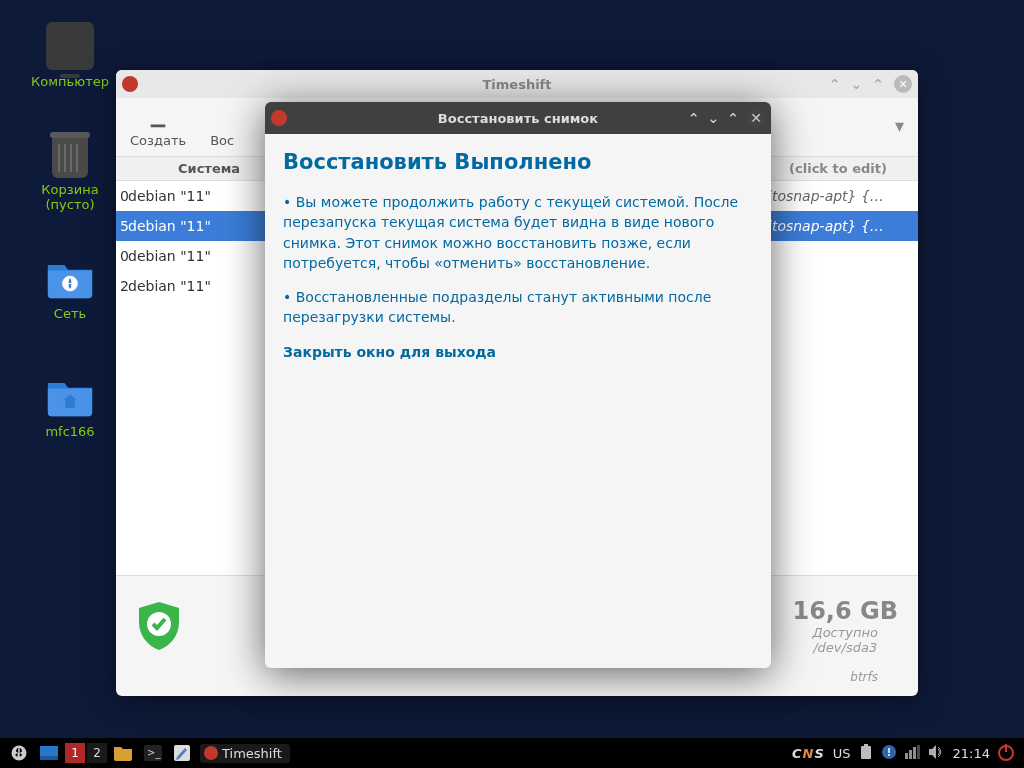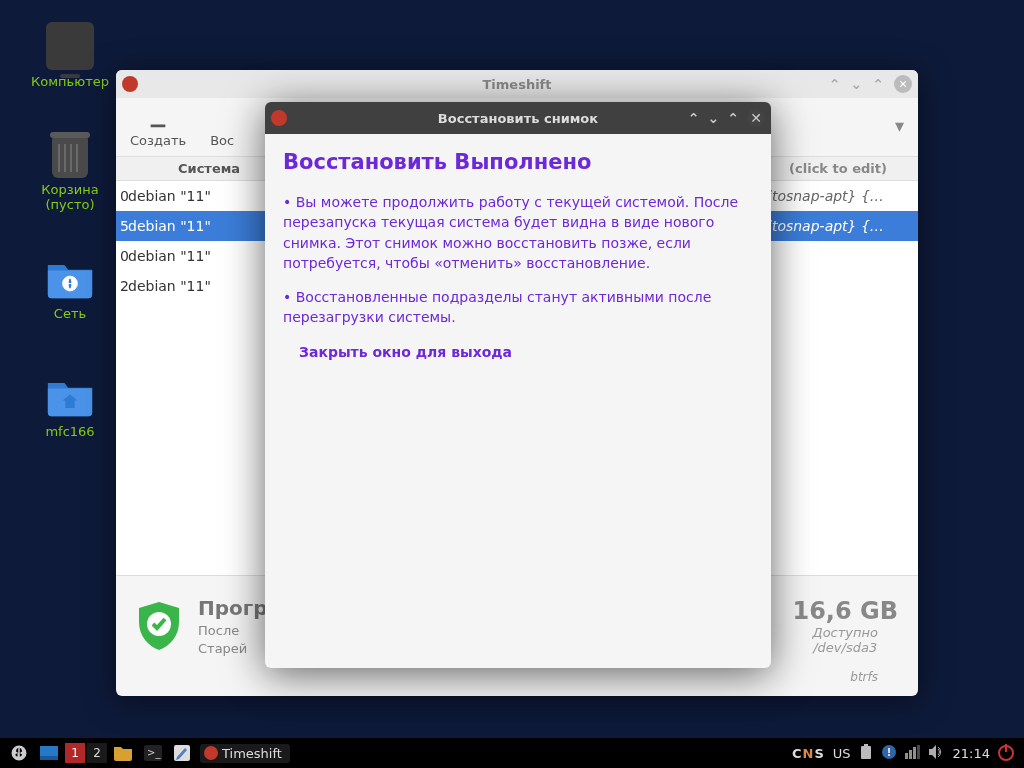--- a/index.html
+++ b/index.html
@@ -48,37 +48,37 @@
 .fs-type { position:absolute; right:40px; bottom:12px; font-size:12px; font-style:italic; color:#999; display:flex; gap:70px;}
 
 
 .dialog { position:absolute; left:265px; top:102px; width:506px; height:566px; background:#f5f5f5; border-radius:6px; box-shadow:0 6px 40px rgba(0,0,0,.6); overflow:hidden; z-index:10;}
 .dlg-title { height:32px; background:#404040; display:flex; align-items:center; padding:0 6px; color:#ddd; font-weight:bold; font-size:13px; position:relative;}
 .dlg-title .ticon { width:16px; height:16px; background:#c0392b; border-radius:50%; margin-right:6px;}
 .dlg-title .ttext { position:absolute; left:0; right:0; text-align:center; pointer-events:none;}
 .dlg-title .wctl { margin-left:auto; display:flex; gap:8px; align-items:center;}
 .dlg-title .wctl span { color:#ccc; font-size:14px; cursor:pointer;}
 .dlg-title .wclose { width:18px; height:18px; background:#444; border-radius:50%; color:#fff; display:flex; align-items:center; justify-content:center; font-size:11px;}
-.dlg-body { padding:16px 18px; color:#6d28d9; font-size:14px;}
+.dlg-body { padding:16px 18px; color:#0369a1; font-size:14px;}
 .dlg-body h2 { font-size:21px; font-weight:bold; margin-bottom:18px;}
 .dlg-body p { margin-bottom:14px; line-height:1.45;}
-.dlg-body .bold { font-weight:bold;margin-left:16px;}
+.dlg-body .bold { font-weight:bold;}
 .dlg-foot { position:absolute; bottom:0; left:0; right:0; height:62px; display:flex; align-items:center; justify-content:center; gap:12px;}
 .dlg-btn { padding:8px 20px; background:#fafafa; border:1px solid #ccc; border-radius:4px; font-size:14px; color:#999; cursor:pointer;}
 .dlg-btn.primary { color:#333; border-color:#aaa;}
 
 
 .taskbar { position:absolute; bottom:0; left:0; right:0; height:30px; background:#000; display:flex; align-items:center; padding:0 4px; color:#ddd; font-size:13px;}
 .tb-item { padding:0 6px; display:flex; align-items:center; height:100%; cursor:pointer;}
 .tb-ws { width:20px; height:20px; background:#1a1a1a; display:flex; align-items:center; justify-content:center; margin:0 1px; font-size:12px;}
 .tb-ws.active { background:#b02828; color:#fff;}
 .tb-app { padding:2px 8px 2px 4px; display:flex; align-items:center; gap:4px; background:#1a1a1a; border-radius:3px; margin-left:4px;}
 .tb-app .aicon { width:14px; height:14px; background:#c0392b; border-radius:50%;}
 .tb-right { margin-left:auto; display:flex; align-items:center; gap:8px; padding-right:6px;}
-.tb-cns { font-weight:bold; letter-spacing:1px;}
+.tb-cns { font-weight:bold; letter-spacing:1px;font-style:italic;}
 .tb-cns .n{color:#d84;}
 .tb-tray svg, .tb-tray span { opacity:.85;}
 .tb-power { width:16px; height:16px; border:2px solid #c33; border-radius:50%; position:relative;}
 .tb-power::after{content:"";position:absolute;top:-3px;left:5px;width:2px;height:8px;background:#c33;}
 </style>
 </head>
 <body>
 
 <div class="desktop-icon di-computer" style="left:20px;top:22px">
   <div class="dicon"></div>
@@ -168,25 +168,20 @@
           <div class="tc3"></div>
         </div>
       </div>
   </div>
   <div class="footer">
     <svg class="shield" viewBox="0 0 46 52">
       <path fill="#3ab54a" d="M23 2l20 6v14c0 14-9 24-20 28C12 46 3 36 3 22V8z"></path>
       <circle cx="23" cy="24" r="12" fill="#fff"></circle>
       <path fill="none" stroke="#3ab54a" stroke-width="4" d="M17 24l4 4 8-9"></path>
     </svg>
-    <div class="ftext">
-      <div class="ftitle">Прогр</div>
-      <div class="fline">После</div>
-      <div class="fline">Старей</div>
-    </div>
     <div class="fright">
       <div class="fsize">16,6 GB</div>
       <div class="fsub">Доступно</div>
       <div class="fsub">/dev/sda3</div>
     </div>
   </div>
   <div class="fs-type">
     <span>btrfs</span>
   </div>
 </div>

